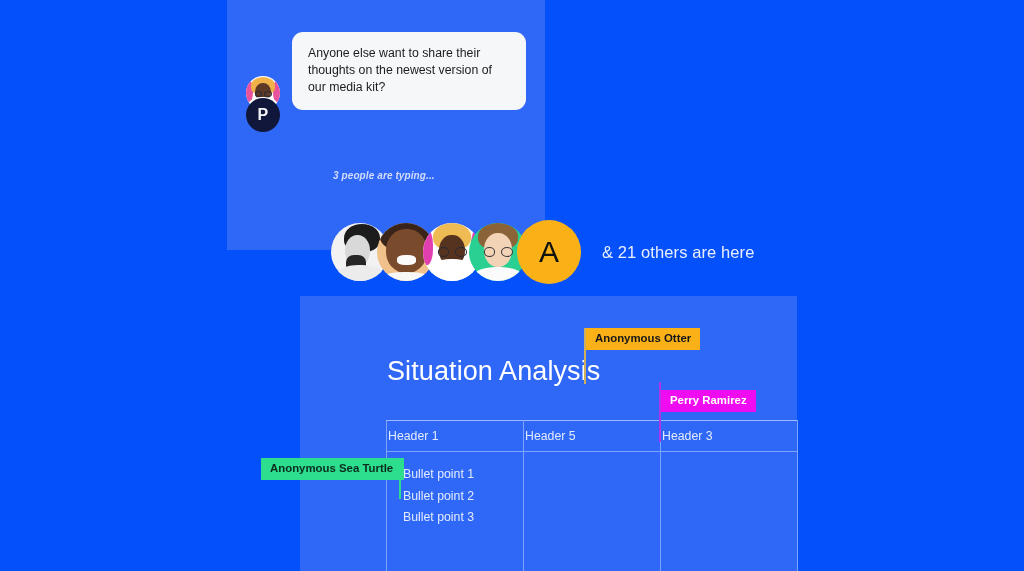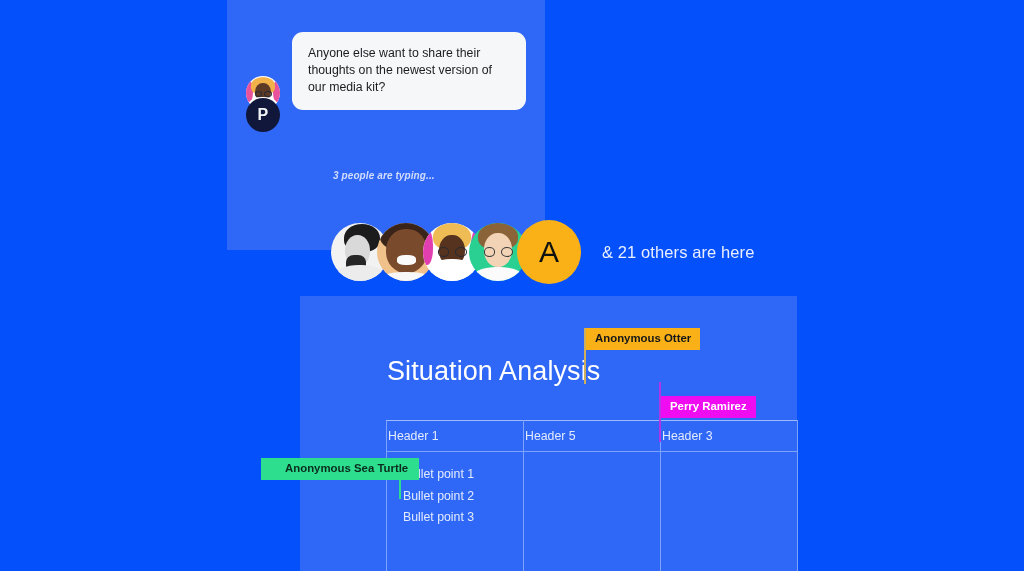--- a/index.html
+++ b/index.html
@@ -184,25 +184,25 @@
     padding: 4px 9px 5px 9px;
     line-height: 13px;
   }
   .cursor .caret { position: absolute; width: 2px; }
 
   .cursor-otter { left: 584px; top: 328px; }
   .cursor-otter .flag { left: 2px; top: 0; background: #f9b117; color: #15161a; text-align: center; }
   .cursor-otter .caret { left: 0; top: 0; height: 56px; background: #cfae5c; }
 
   .cursor-perry { left: 659px; top: 382px; }
-  .cursor-perry .flag { left: 2px; top: 14px; background: #ef0cf0; color: #ffffff; }
+  .cursor-perry .flag { left: 2px; top: 8px; background: #ef0cf0; color: #ffffff; }
   .cursor-perry .caret { left: 0; top: 0; height: 60px; background: #b034e8; }
 
   .cursor-turtle { left: 261px; top: 458px; }
-  .cursor-turtle .flag { left: 0; top: 0; background: #2ede8f; color: #0b2c1d; padding: 4px 11px 5px 24px; }
+  .cursor-turtle .flag { left: 0; top: 0; background: #2ede8f; color: #0b2c1d; padding: 4px 11px 5px 9px; }
   .cursor-turtle .caret { left: 138px; top: 0; height: 41px; background: #2ede8f; }
 </style>
 </head>
 <body>
 
 <div id="stage">
 
   <div class="chat-panel">
 
     <div class="msg-row r1">

